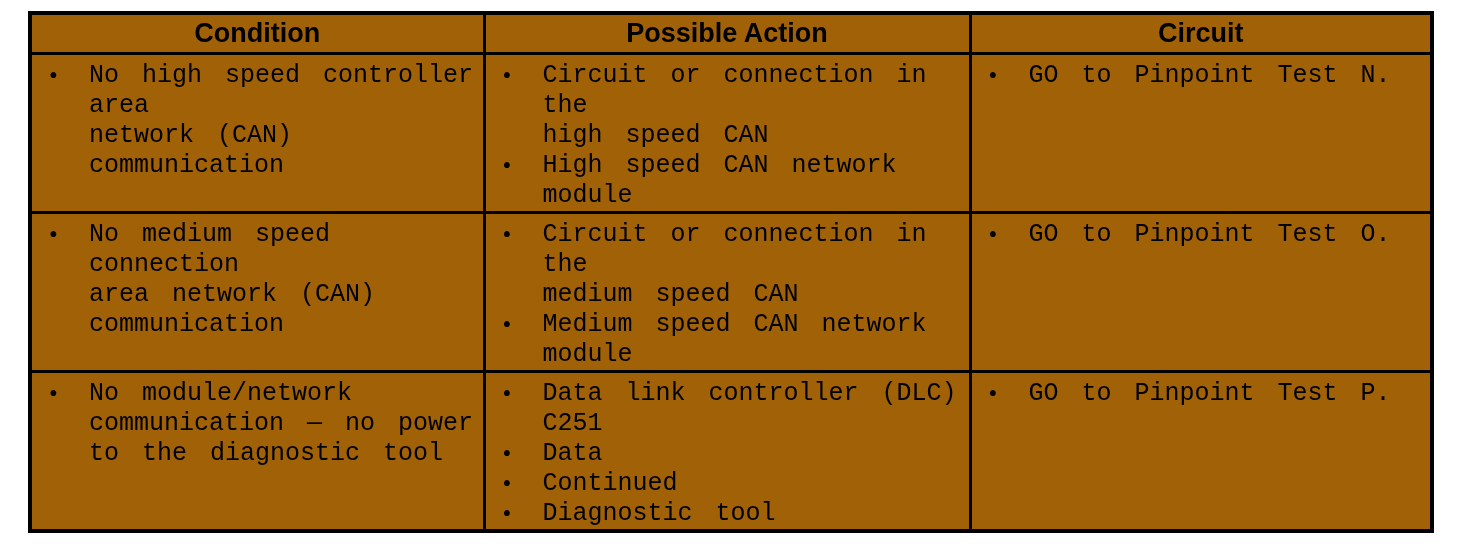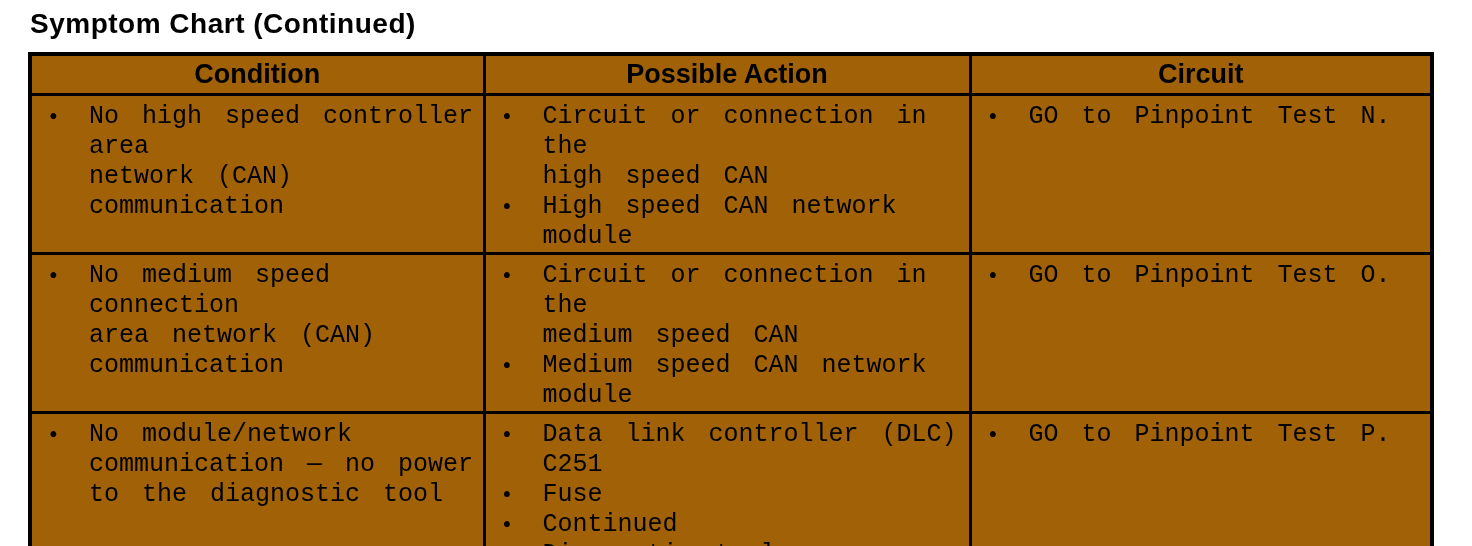--- a/index.html
+++ b/index.html
@@ -81,21 +81,20 @@
   span.bullet-text {
     white-space: pre-line;
     flex: 1 1 auto;
     font-family: Liberation Mono, monospace;
   }
 </style>
 </head>
 <body>
 
 <div class="page">
-  <h1 class="doc-title">Symptom Chart (Continued)</h1>
 
   <table class="symptom-table">
     <colgroup>
       <col class="c1">
       <col class="c2">
       <col class="c3">
     </colgroup>
     <thead>
       <tr>
         <th>Condition</th>
@@ -187,21 +186,21 @@
           </td>
     <td class="cell">
             <ul class="bullets">
               <li>
                 <span class="bullet">•</span>
                 <span class="bullet-text">Data link controller (DLC)
 C251</span>
               </li>
               <li>
                 <span class="bullet">•</span>
-                <span class="bullet-text">Fuse</span>
+                <span class="bullet-text">Data</span>
               </li>
               <li>
                 <span class="bullet">•</span>
                 <span class="bullet-text">Continued</span>
               </li>
               <li>
                 <span class="bullet">•</span>
                 <span class="bullet-text">Diagnostic tool</span>
               </li>
             </ul>

